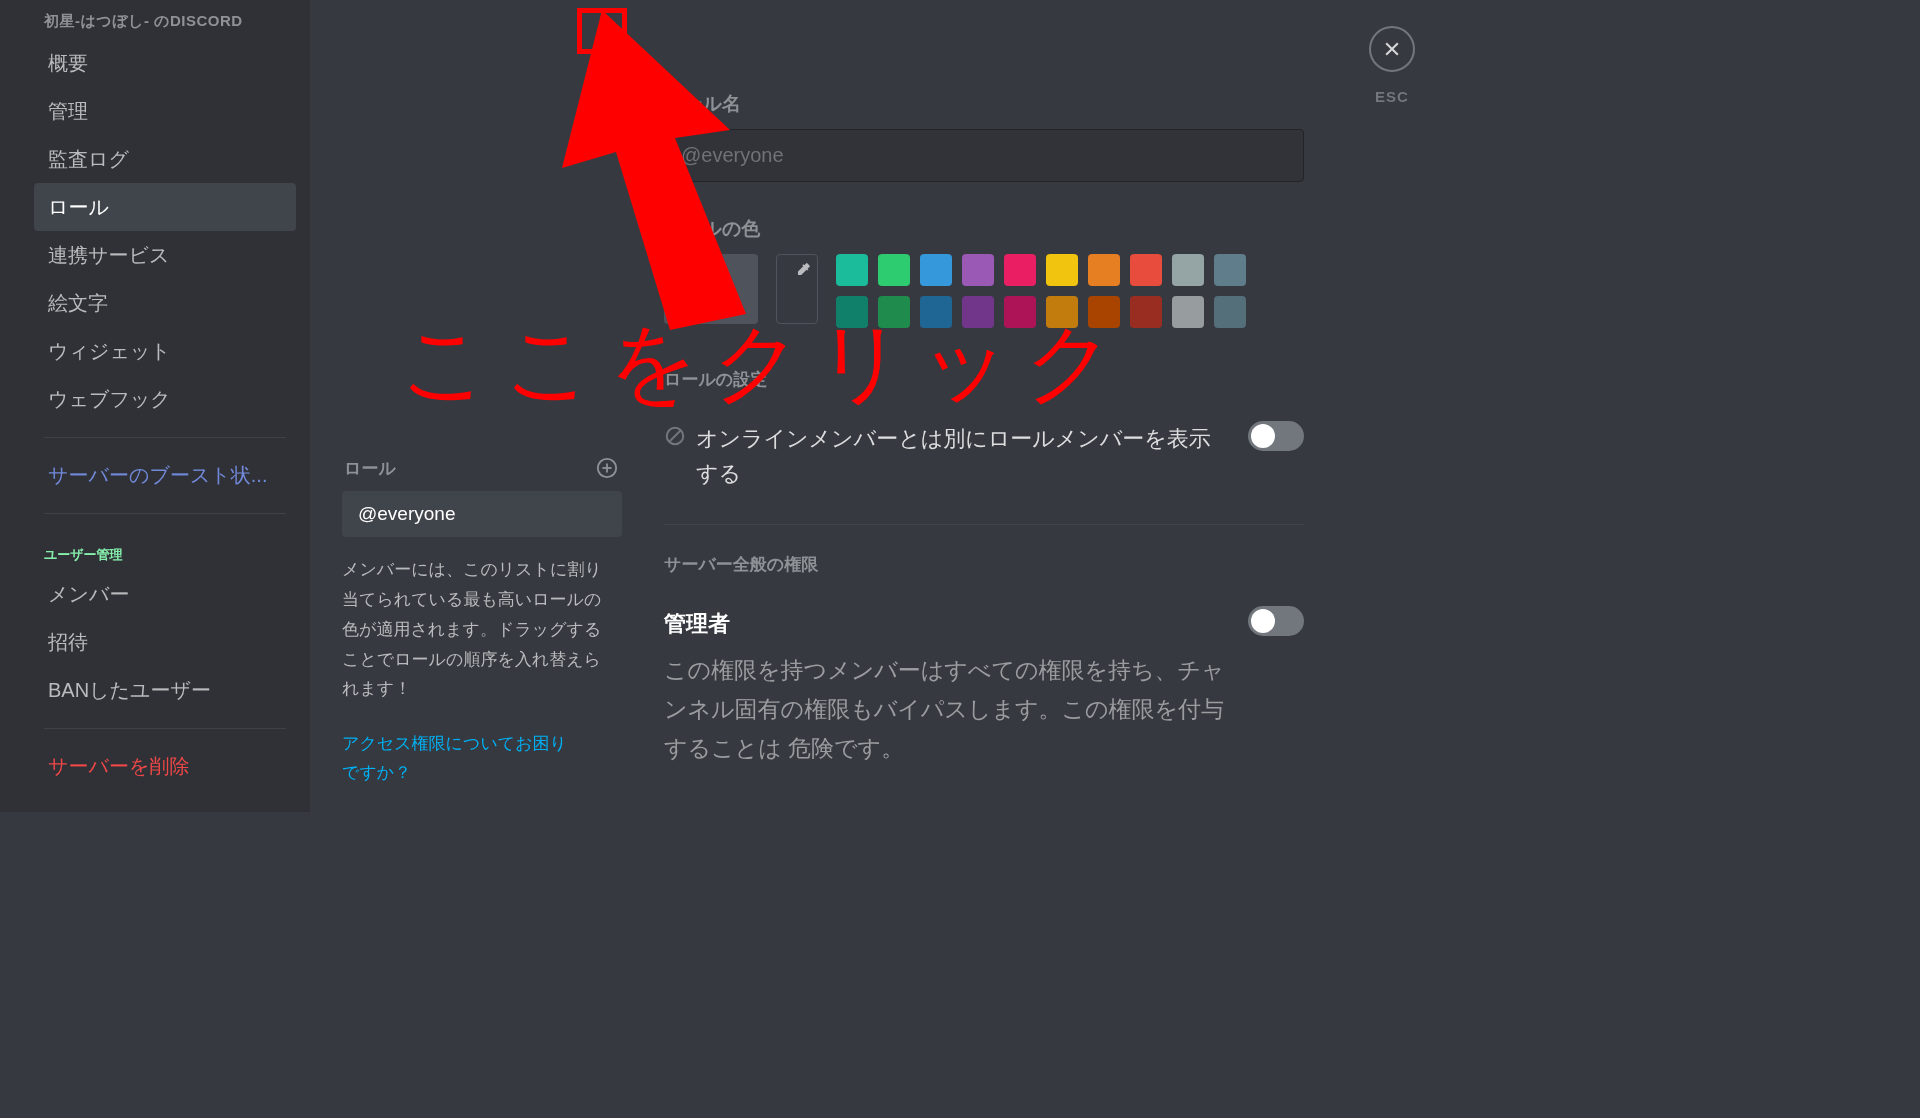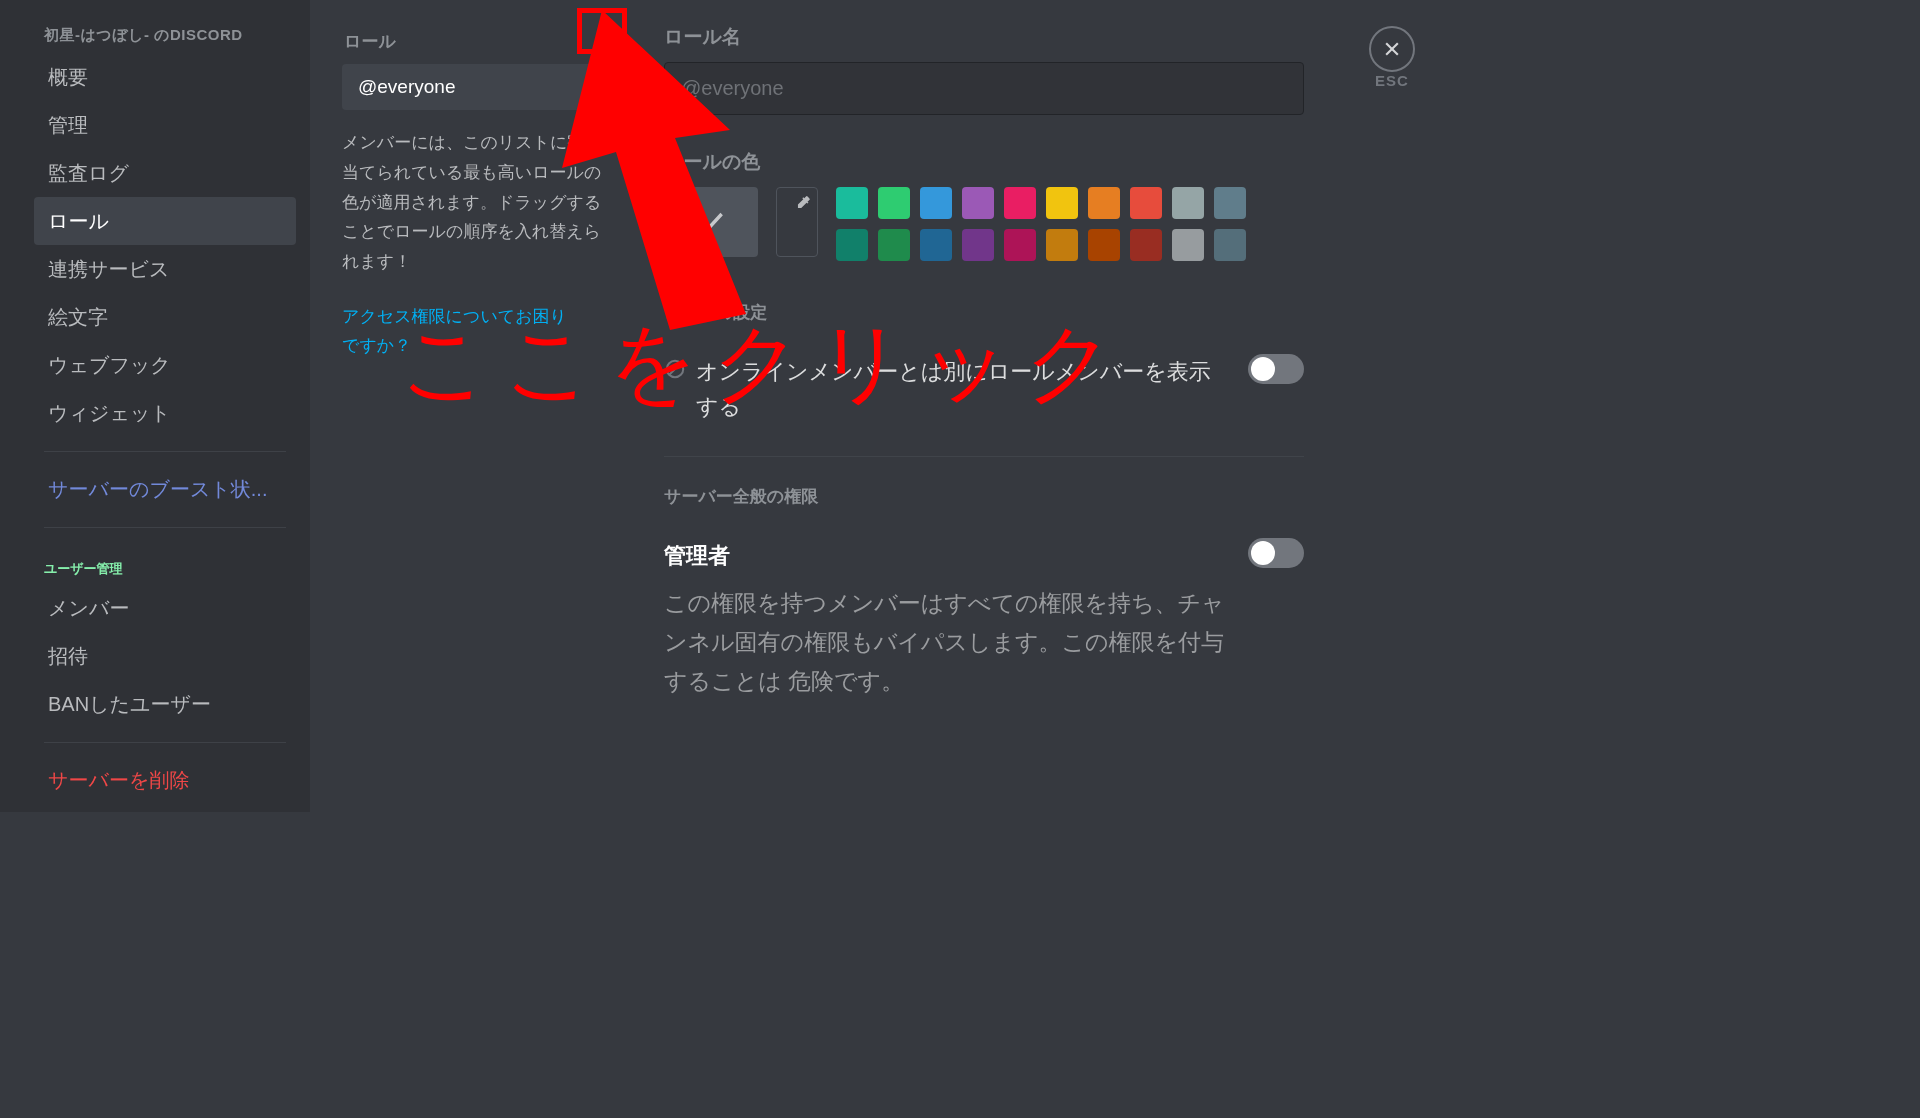--- a/index.html
+++ b/index.html
@@ -10,20 +10,21 @@
     font-family: "Hiragino Sans", "Yu Gothic", "Meiryo", sans-serif;
     font-size: 16px;
     overflow: hidden;
     position: relative;
   }
   .app {
     display: flex;
     width: 1443px;
     height: 812px;
     position: relative;
+    align-items: flex-end;
   }
 
   
   .sidebar {
     width: 310px;
     background: #2f3136;
     padding: 22px 14px 22px 34px;
     flex: 0 0 auto;
     overflow-y: auto;
   }
@@ -190,21 +191,21 @@
     position: absolute; top: 3px; left: 3px;
     width: 24px; height: 24px; border-radius: 50%; background: #fff;
     transition: left .15s;
   }
 
   
   .close-wrap {
     position: absolute;
     top: 26px; right: 28px;
     display: flex; flex-direction: column; align-items: center;
-    gap: 0;
+    gap: 16px;
     cursor: pointer;
   }
   .close-circle {
     width: 46px; height: 46px;
     border-radius: 50%;
     border: 2.5px solid #72767d;
     display: flex; align-items: center; justify-content: center;
     color: #dcddde;
   }
   .close-circle svg { width: 20px; height: 20px; stroke: #d5d6d8; stroke-width: 2.5; }
@@ -246,22 +247,22 @@
 
   <nav class="sidebar">
     <div class="sidebar-header">初星-はつぼし- のDISCORD</div>
 
     <div class="sidebar-item">概要</div>
     <div class="sidebar-item">管理</div>
     <div class="sidebar-item">監査ログ</div>
     <div class="sidebar-item active">ロール</div>
     <div class="sidebar-item">連携サービス</div>
     <div class="sidebar-item">絵文字</div>
+    <div class="sidebar-item">ウィジェット</div>
     <div class="sidebar-item">ウェブフック</div>
-    <div class="sidebar-item">ウィジェット</div>
 
     <div class="sidebar-divider"></div>
     <div class="sidebar-link-boost">サーバーのブースト状...</div>
     <div class="sidebar-divider"></div>
 
     <div class="sidebar-cat">ユーザー管理</div>
     <div class="sidebar-item">メンバー</div>
     <div class="sidebar-item">招待</div>
     <div class="sidebar-item">BANしたユーザー</div>
 

